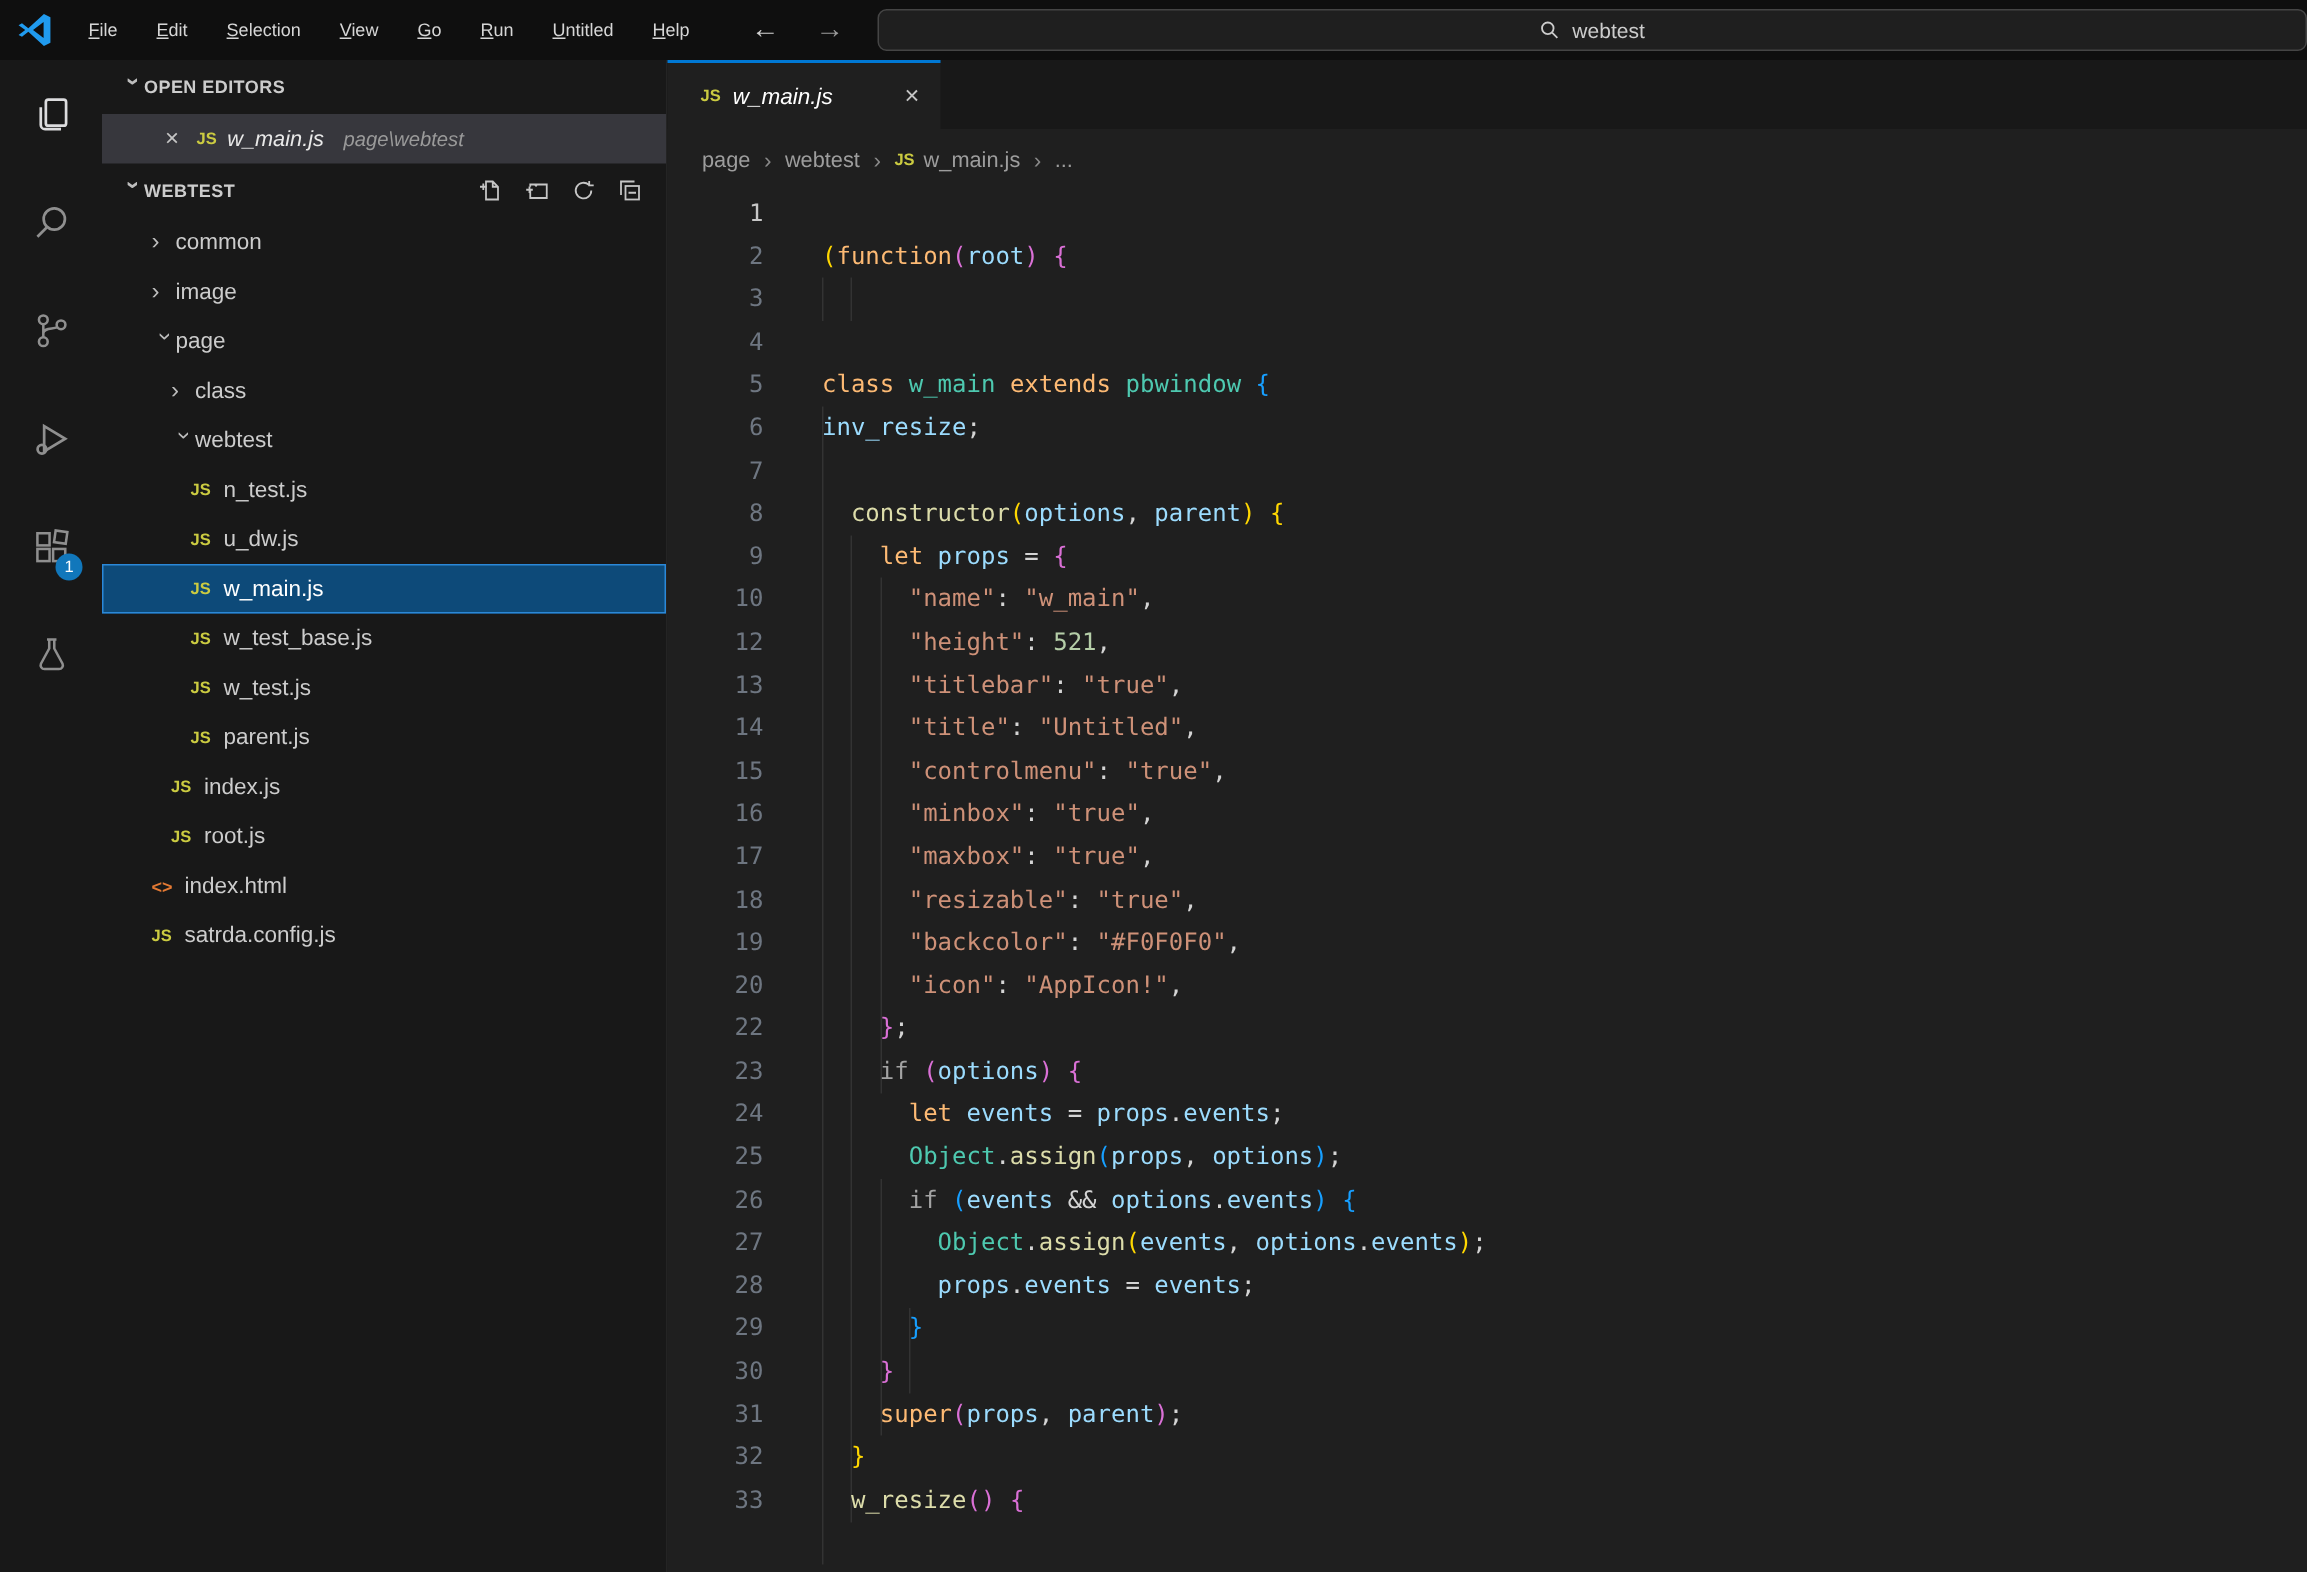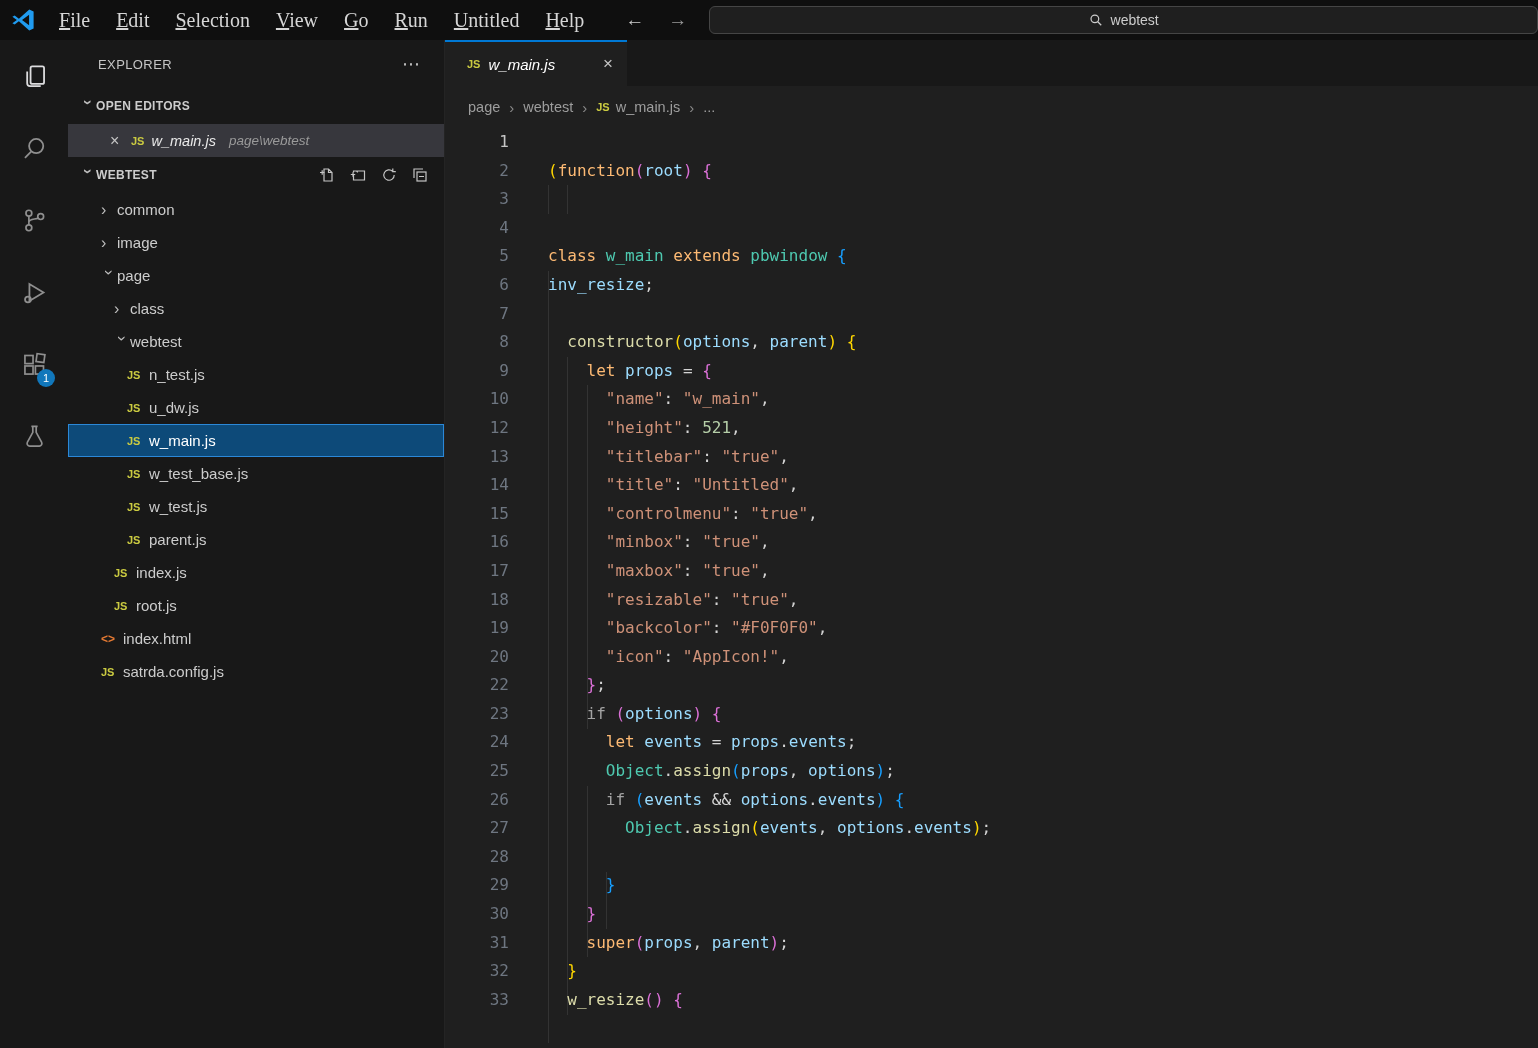--- a/index.html
+++ b/index.html
@@ -4,21 +4,21 @@
 <style>
   * { margin:0; padding:0; box-sizing:border-box; }
   html,body { width:1538px; height:1048px; overflow:hidden; background:#1f1f1f;
               font-family:"Liberation Sans", sans-serif; }
   .window { width:1538px; height:1048px; display:flex; flex-direction:column; }
 
   
   .titlebar { height:40px; flex:0 0 40px; background:#0f0f0f; display:flex; align-items:center; }
   .logo { width:46px; display:flex; align-items:center; justify-content:center; }
   .menu-bar { display:flex; align-items:center; }
-  .menu-item { color:#d6d6d6; font-size:20px; padding:4px 13px; cursor:default;font-family:Liberation Serif, serif; }
+  .menu-item { color:#d6d6d6; font-size:12px; padding:4px 13px; cursor:default; }
   .menu-item::first-letter { text-decoration:underline; }
   .nav-arrows { display:flex; gap:24px; margin-left:28px; font-size:19px; }
   .arrow-back { color:#cfcfcf; }
   .arrow-fwd { color:#9a9a9a; }
   .search-box { flex:1; margin-left:22px; height:28px; background:#1f1f1f;
     border:1px solid #454545; border-radius:6px; display:flex; align-items:center;
     justify-content:center; gap:8px; color:#cccccc; font-size:14px; }
 
   
   .body { flex:1; display:flex; min-height:0; }
@@ -159,24 +159,20 @@
         <span class="badge">1</span>
       </div>
       <div class="ab-item">
         <svg width="27" height="27" viewBox="0 0 24 24" fill="none" stroke="currentColor" stroke-width="1.5">
           <path d="M9.2 3 h5.6 M10.5 3 v5.3 L5.6 17.3 a2.3 2.3 0 0 0 2.1 3.2 h8.6 a2.3 2.3 0 0 0 2.1-3.2 L13.5 8.3 V3"></path>
         </svg>
       </div>
     </div>
 
     <div class="sidebar">
-      <div class="sb-title">
-        <span>EXPLORER</span>
-        <span class="more">⋯</span>
-      </div>
 
       <div class="sec-header">
         <span class="chev exp">›</span>
         <span>OPEN EDITORS</span>
       </div>
       <div class="oe-item">
         <span class="oe-close">×</span>
         <span class="js-badge">JS</span>
         <span class="oe-name">w_main.js</span>
         <span class="oe-path">page\webtest</span>
@@ -328,21 +324,21 @@
           <div class="code-line"><span class="ln">17</span><span class="ltext"><span class="tk-pl">      </span><span class="tk-st">"maxbox"</span><span class="tk-pn">: </span><span class="tk-st">"true"</span><span class="tk-pn">,</span></span></div>
           <div class="code-line"><span class="ln">18</span><span class="ltext"><span class="tk-pl">      </span><span class="tk-st">"resizable"</span><span class="tk-pn">: </span><span class="tk-st">"true"</span><span class="tk-pn">,</span></span></div>
           <div class="code-line"><span class="ln">19</span><span class="ltext"><span class="tk-pl">      </span><span class="tk-st">"backcolor"</span><span class="tk-pn">: </span><span class="tk-st">"#F0F0F0"</span><span class="tk-pn">,</span></span></div>
           <div class="code-line"><span class="ln">20</span><span class="ltext"><span class="tk-pl">      </span><span class="tk-st">"icon"</span><span class="tk-pn">: </span><span class="tk-st">"AppIcon!"</span><span class="tk-pn">,</span></span></div>
           <div class="code-line"><span class="ln">22</span><span class="ltext"><span class="tk-pl">    </span><span class="tk-b2">}</span><span class="tk-pn">;</span></span></div>
           <div class="code-line"><span class="ln">23</span><span class="ltext"><span class="tk-pl">    </span><span class="tk-ct">if</span><span class="tk-pl"> </span><span class="tk-b2">(</span><span class="tk-vr">options</span><span class="tk-b2">)</span><span class="tk-pl"> </span><span class="tk-b2">{</span></span></div>
           <div class="code-line"><span class="ln">24</span><span class="ltext"><span class="tk-pl">      </span><span class="tk-kw">let</span><span class="tk-pl"> </span><span class="tk-vr">events</span><span class="tk-pn"> = </span><span class="tk-vr">props</span><span class="tk-pn">.</span><span class="tk-vr">events</span><span class="tk-pn">;</span></span></div>
           <div class="code-line"><span class="ln">25</span><span class="ltext"><span class="tk-pl">      </span><span class="tk-ty">Object</span><span class="tk-pn">.</span><span class="tk-fn">assign</span><span class="tk-b3">(</span><span class="tk-vr">props</span><span class="tk-pn">, </span><span class="tk-vr">options</span><span class="tk-b3">)</span><span class="tk-pn">;</span></span></div>
           <div class="code-line"><span class="ln">26</span><span class="ltext"><span class="tk-pl">      </span><span class="tk-ct">if</span><span class="tk-pl"> </span><span class="tk-b3">(</span><span class="tk-vr">events</span><span class="tk-pn"> &amp;&amp; </span><span class="tk-vr">options</span><span class="tk-pn">.</span><span class="tk-vr">events</span><span class="tk-b3">)</span><span class="tk-pl"> </span><span class="tk-b3">{</span></span></div>
           <div class="code-line"><span class="ln">27</span><span class="ltext"><span class="tk-pl">        </span><span class="tk-ty">Object</span><span class="tk-pn">.</span><span class="tk-fn">assign</span><span class="tk-b1">(</span><span class="tk-vr">events</span><span class="tk-pn">, </span><span class="tk-vr">options</span><span class="tk-pn">.</span><span class="tk-vr">events</span><span class="tk-b1">)</span><span class="tk-pn">;</span></span></div>
-          <div class="code-line"><span class="ln">28</span></div>
+          <div class="code-line"><span class="ln">28</span><span class="ltext"><span class="tk-pl">        </span><span class="tk-vr">props</span><span class="tk-pn">.</span><span class="tk-vr">events</span><span class="tk-pn"> = </span><span class="tk-vr">events</span><span class="tk-pn">;</span></span></div>
           <div class="code-line"><span class="ln">29</span><span class="ltext"><span class="tk-pl">      </span><span class="tk-b3">}</span></span></div>
           <div class="code-line"><span class="ln">30</span><span class="ltext"><span class="tk-pl">    </span><span class="tk-b2">}</span></span></div>
           <div class="code-line"><span class="ln">31</span><span class="ltext"><span class="tk-pl">    </span><span class="tk-kw">super</span><span class="tk-b2">(</span><span class="tk-vr">props</span><span class="tk-pn">, </span><span class="tk-vr">parent</span><span class="tk-b2">)</span><span class="tk-pn">;</span></span></div>
           <div class="code-line"><span class="ln">32</span><span class="ltext"><span class="tk-pl">  </span><span class="tk-b1">}</span></span></div>
           <div class="code-line"><span class="ln">33</span><span class="ltext"><span class="tk-pl">  </span><span class="tk-fn">w_resize</span><span class="tk-b2">(</span><span class="tk-b2">)</span><span class="tk-pl"> </span><span class="tk-b2">{</span></span></div>
         </div>
     </div>
 
   </div>
 </div>

